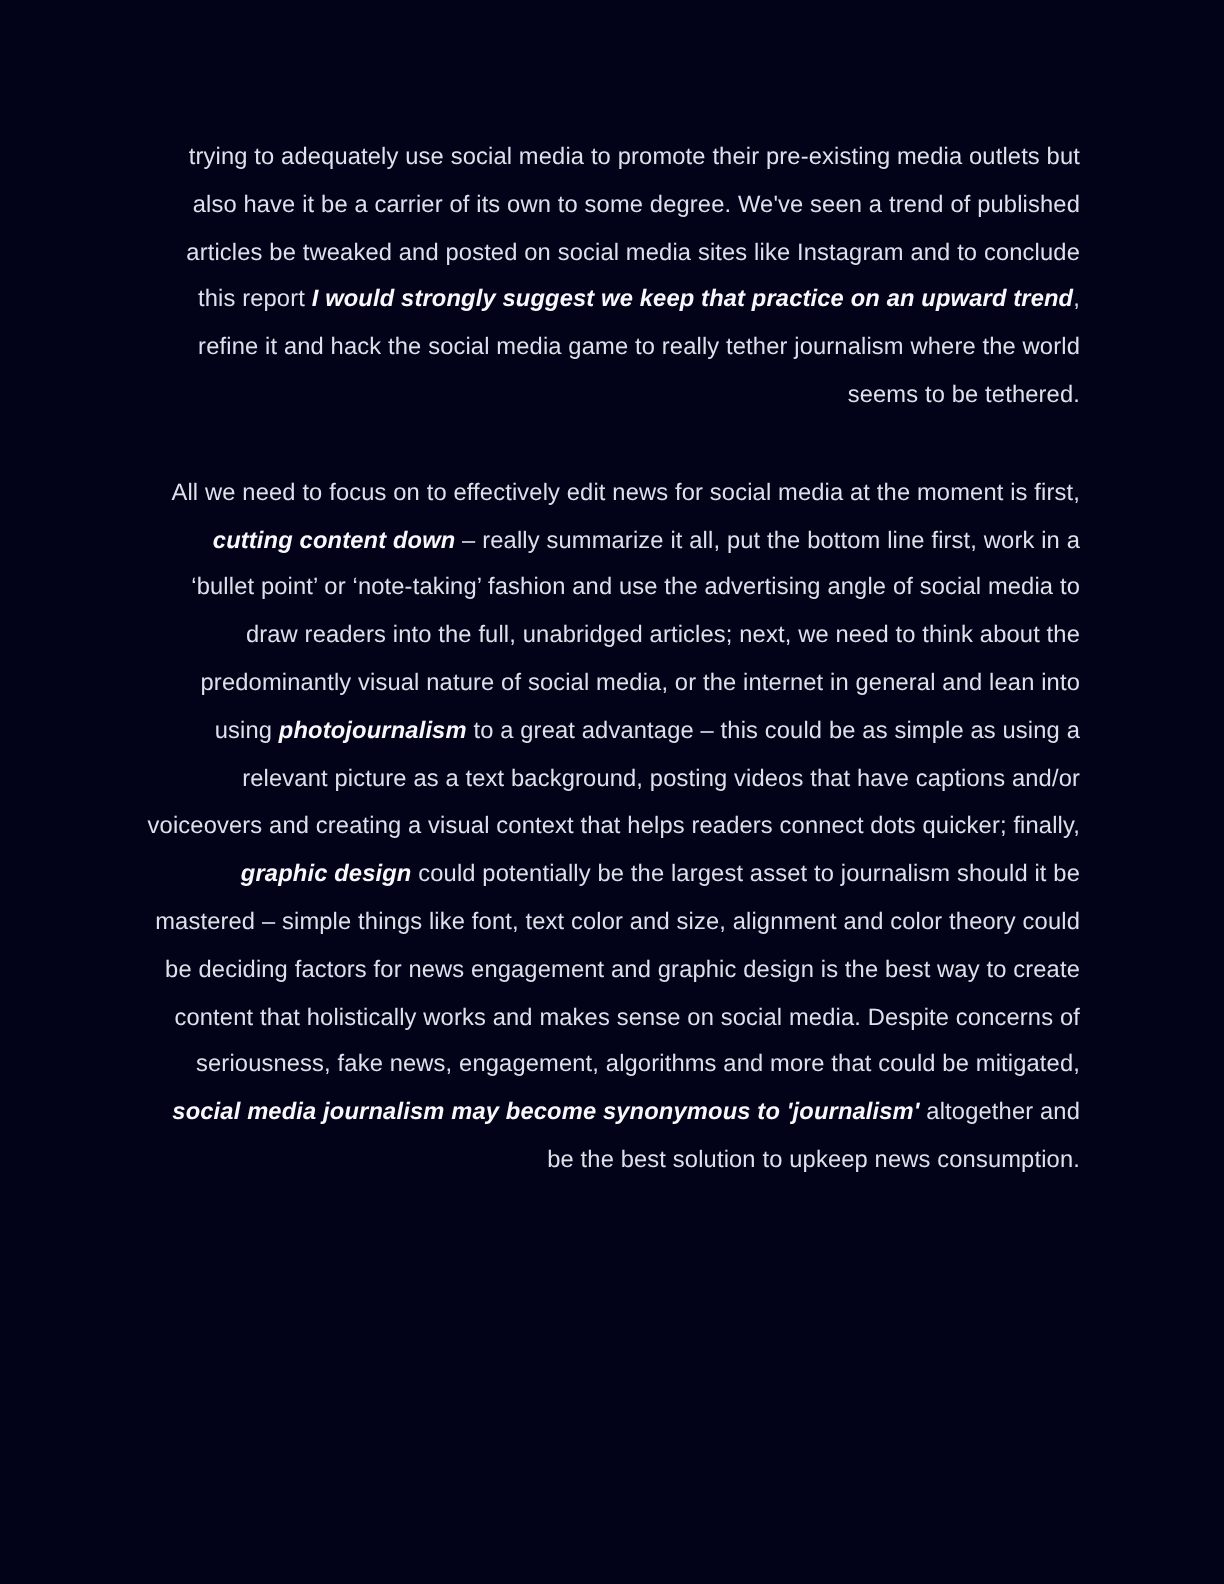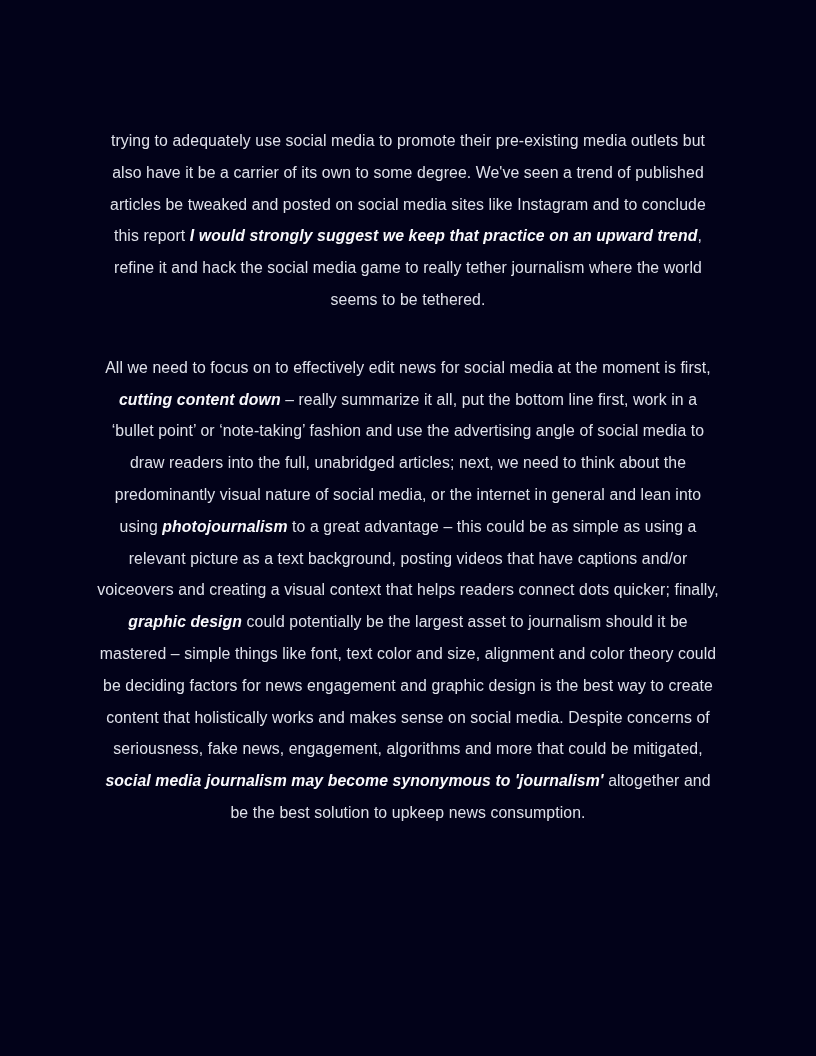--- a/index.html
+++ b/index.html
@@ -22,24 +22,23 @@
   .doc-content{
     position:absolute;
     top:89px;left:96px;
     width:624px;
   }
   .para{
     font-size:15.8px;
     line-height:31.8px;
     letter-spacing:0.1px;
     color:var(--body-text);
-    text-align:center;
+    text-align:right;
     margin-bottom:33px;
     font-weight:400;
-    margin-top:36px;
   }
   .run{
     color:var(--body-text);
     font-weight:400;
     font-style:normal;
   }
   .run-emphasis{
     color:var(--emphasis-text);
     font-weight:700;
     font-style:italic;

